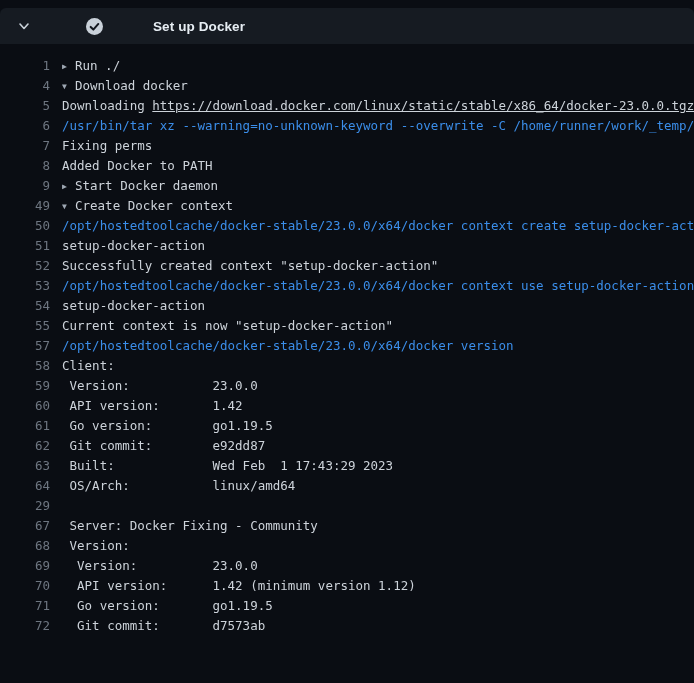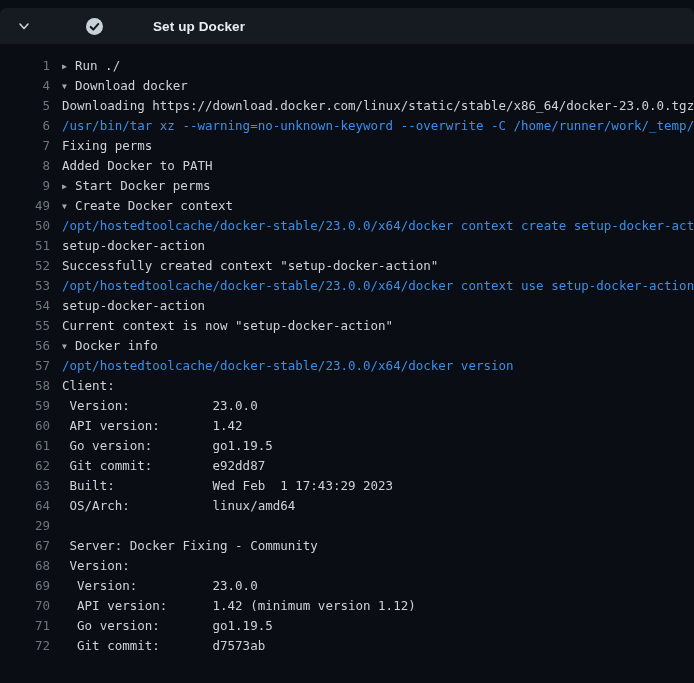--- a/index.html
+++ b/index.html
@@ -68,21 +68,21 @@
   }
   .arrow {
     display: inline-block;
     width: 13px;
     font-size: 8px;
     color: #9ea7b3;
     vertical-align: 1px;
   }
   .seg-plain   { color: #cdd3da; }
   .seg-command { color: #3b8eea; }
-  .seg-link    { color: #cdd3da; cursor: pointer; margin-top: 32px; }
+  .seg-link    { color: #cdd3da; text-decoration: underline; cursor: pointer; margin-top: 32px; }
 </style>
 </head>
 <body>
 
 <div class="step-header">
   <span class="chevron-btn">
     <svg width="12" height="12" viewBox="0 0 12 12">
       <polyline points="2,4 6,8.5 10,4" fill="none" stroke="#c9d1d9" stroke-width="1.6" stroke-linecap="round" stroke-linejoin="round"></polyline>
     </svg>
   </span>
@@ -95,29 +95,28 @@
   <span class="step-title">Set up Docker</span>
 </div>
 
 <div class="log-body" id="log-lines">
     <div class="log-line"><span class="line-num">1</span><span class="line-content"><span class="arrow">▶</span><span class="seg-plain">Run ./</span></span></div>
     <div class="log-line"><span class="line-num">4</span><span class="line-content"><span class="arrow">▼</span><span class="seg-plain">Download docker</span></span></div>
     <div class="log-line"><span class="line-num">5</span><span class="line-content"><span class="seg-plain">Downloading </span><span class="seg-link">https://download.docker.com/linux/static/stable/x86_64/docker-23.0.0.tgz</span></span></div>
     <div class="log-line"><span class="line-num">6</span><span class="line-content"><span class="seg-command">/usr/bin/tar xz --warning=no-unknown-keyword --overwrite -C /home/runner/work/_temp/8c9</span></span></div>
     <div class="log-line"><span class="line-num">7</span><span class="line-content"><span class="seg-plain">Fixing perms</span></span></div>
     <div class="log-line"><span class="line-num">8</span><span class="line-content"><span class="seg-plain">Added Docker to PATH</span></span></div>
-    <div class="log-line"><span class="line-num">9</span><span class="line-content"><span class="arrow">▶</span><span class="seg-plain">Start Docker perms</span></span></div>
+    <div class="log-line"><span class="line-num">9</span><span class="line-content"><span class="arrow">▶</span><span class="seg-plain">Start Docker daemon</span></span></div>
     <div class="log-line"><span class="line-num">49</span><span class="line-content"><span class="arrow">▼</span><span class="seg-plain">Create Docker context</span></span></div>
     <div class="log-line"><span class="line-num">50</span><span class="line-content"><span class="seg-command">/opt/hostedtoolcache/docker-stable/23.0.0/x64/docker context create setup-docker-action</span></span></div>
     <div class="log-line"><span class="line-num">51</span><span class="line-content"><span class="seg-plain">setup-docker-action</span></span></div>
     <div class="log-line"><span class="line-num">52</span><span class="line-content"><span class="seg-plain">Successfully created context "setup-docker-action"</span></span></div>
     <div class="log-line"><span class="line-num">53</span><span class="line-content"><span class="seg-command">/opt/hostedtoolcache/docker-stable/23.0.0/x64/docker context use setup-docker-action</span></span></div>
     <div class="log-line"><span class="line-num">54</span><span class="line-content"><span class="seg-plain">setup-docker-action</span></span></div>
     <div class="log-line"><span class="line-num">55</span><span class="line-content"><span class="seg-plain">Current context is now "setup-docker-action"</span></span></div>
-    <div class="log-line"><span class="line-num">56</span><span class="line-content"><span class="arrow">▼</span><span class="seg-plain">Docker info</span></span></div>
     <div class="log-line"><span class="line-num">57</span><span class="line-content"><span class="seg-command">/opt/hostedtoolcache/docker-stable/23.0.0/x64/docker version</span></span></div>
     <div class="log-line"><span class="line-num">58</span><span class="line-content"><span class="seg-plain">Client:</span></span></div>
     <div class="log-line"><span class="line-num">59</span><span class="line-content"><span class="seg-plain"> Version:           23.0.0</span></span></div>
     <div class="log-line"><span class="line-num">60</span><span class="line-content"><span class="seg-plain"> API version:       1.42</span></span></div>
     <div class="log-line"><span class="line-num">61</span><span class="line-content"><span class="seg-plain"> Go version:        go1.19.5</span></span></div>
     <div class="log-line"><span class="line-num">62</span><span class="line-content"><span class="seg-plain"> Git commit:        e92dd87</span></span></div>
     <div class="log-line"><span class="line-num">63</span><span class="line-content"><span class="seg-plain"> Built:             Wed Feb  1 17:43:29 2023</span></span></div>
     <div class="log-line"><span class="line-num">64</span><span class="line-content"><span class="seg-plain"> OS/Arch:           linux/amd64</span></span></div>
     <div class="log-line"><span class="line-num">29</span><span class="line-content"></span></div>
     <div class="log-line"><span class="line-num">67</span><span class="line-content"><span class="seg-plain"> Server: Docker Fixing - Community</span></span></div>

